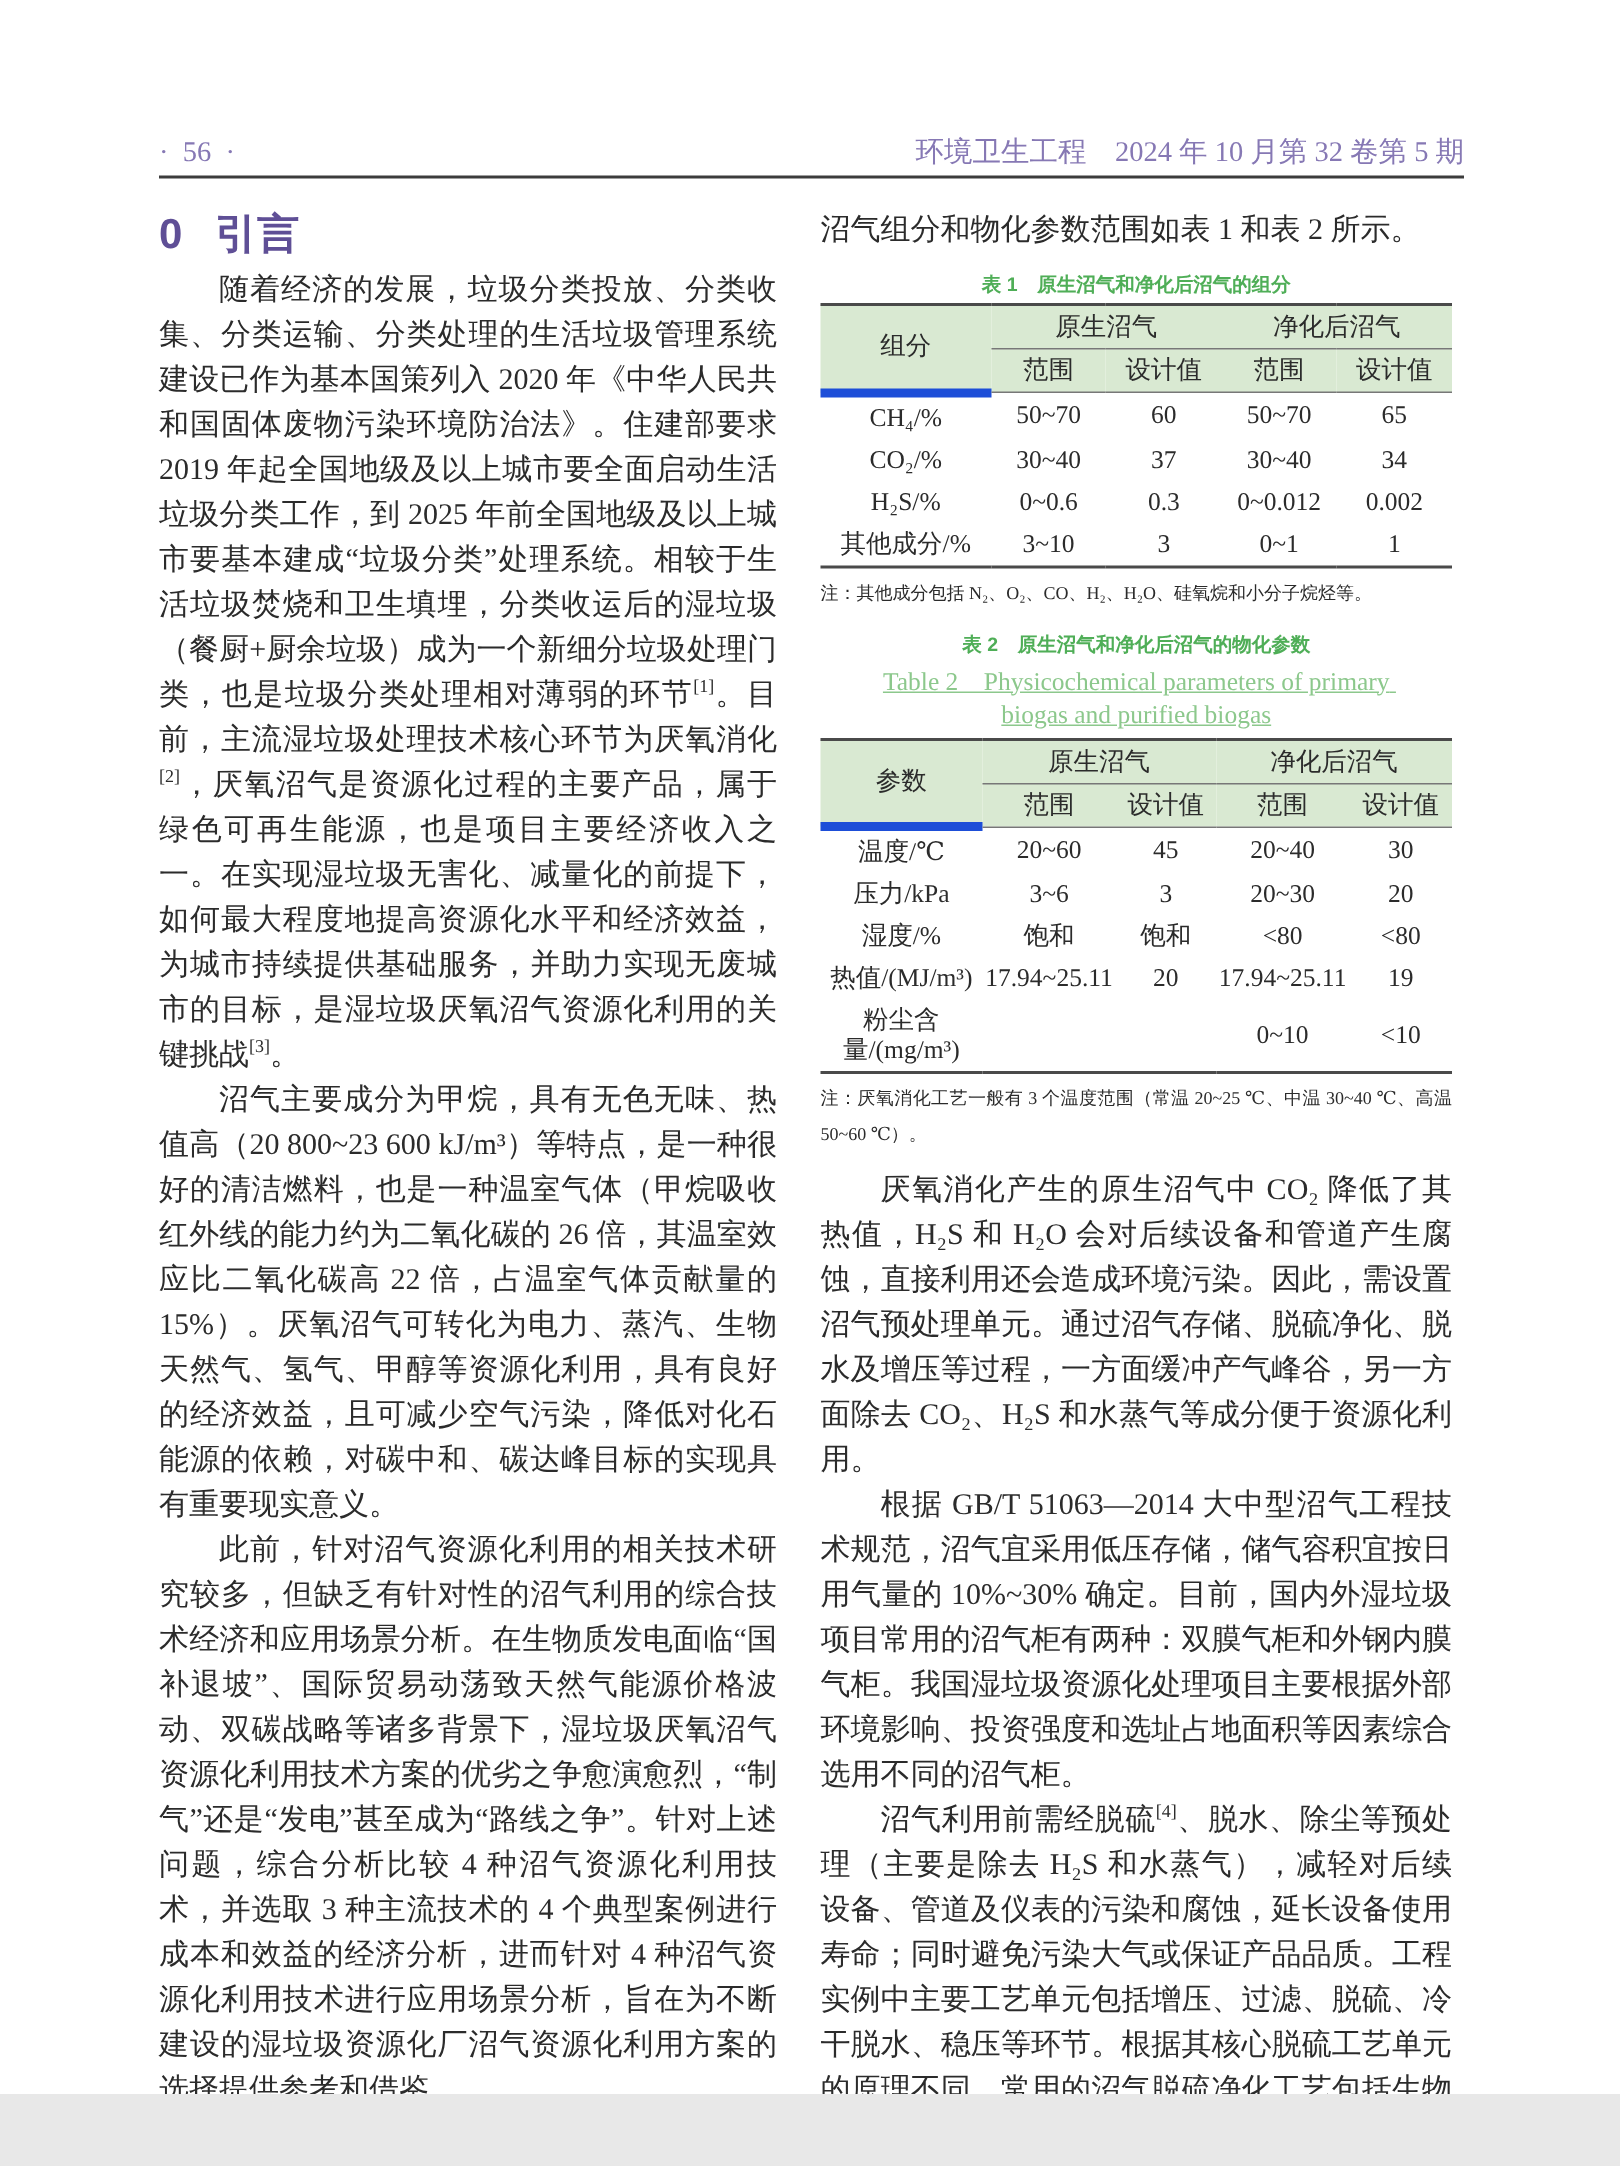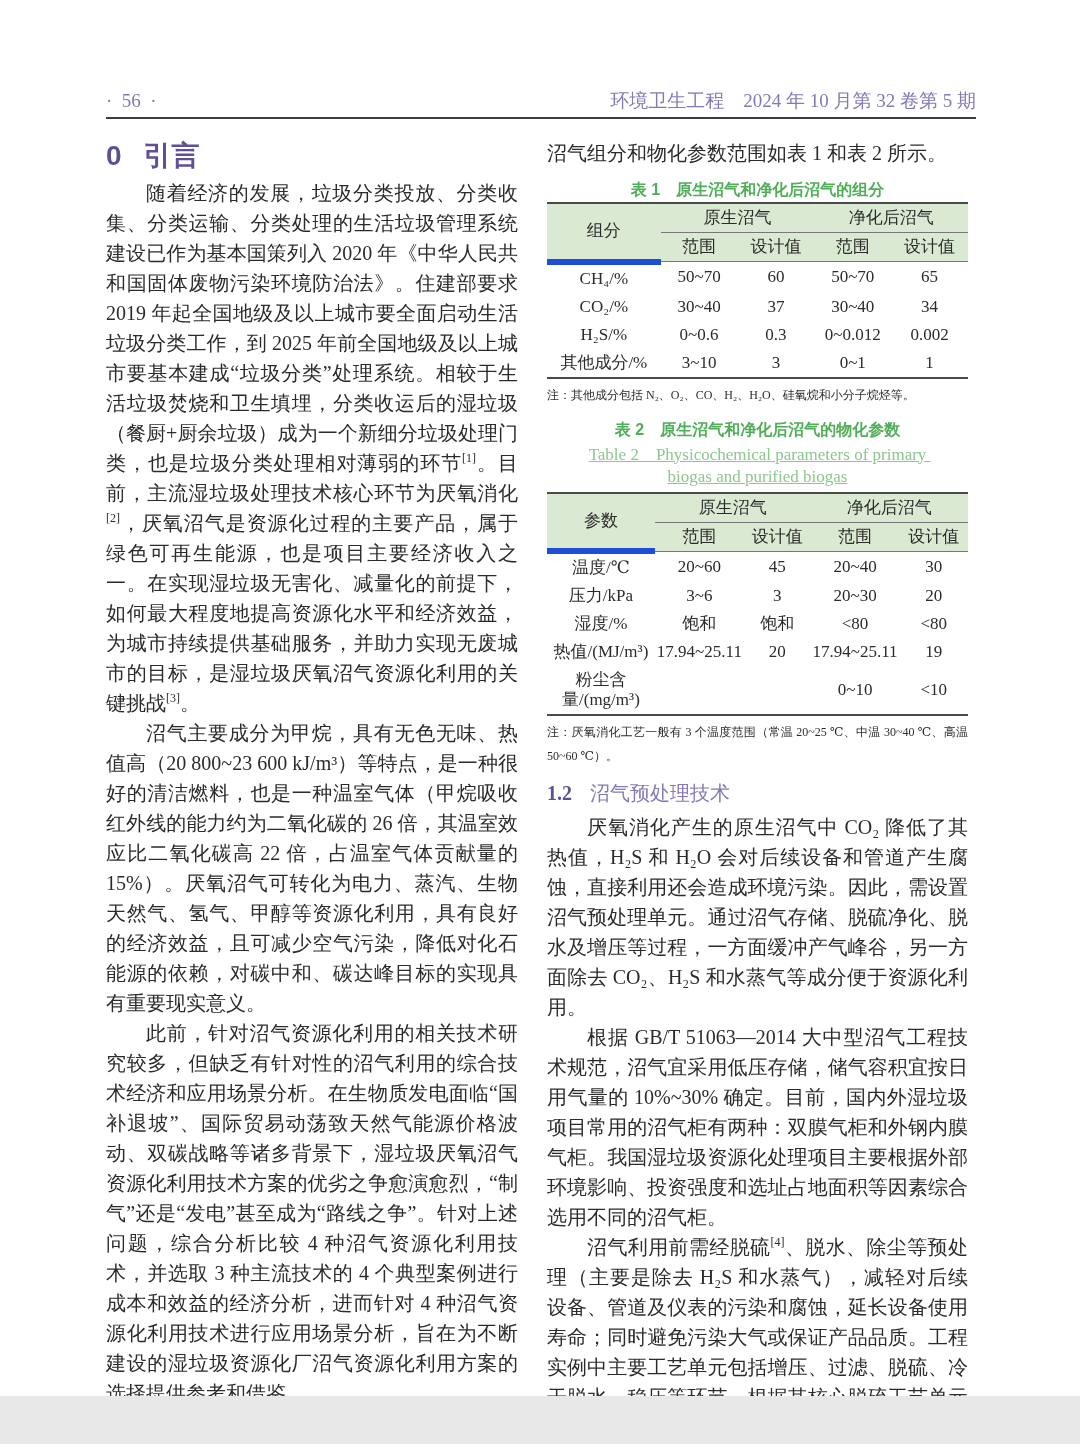--- a/index.html
+++ b/index.html
@@ -47,21 +47,21 @@
   .h1 .hnum{margin-right:22px;}
   .h2{
     margin:6px 0 4px 0;font-family:"Liberation Sans","DejaVu Sans",sans-serif;
     font-size:20px;font-weight:normal;color:var(--c-purple-light);line-height:30px;
   }
   .h2 .hnum{font-weight:bold;color:var(--c-purple-dark);margin-right:18px;font-family:"Liberation Serif","DejaVu Serif",serif;}
   
   .cap-cn{
     margin-top:9px;text-align:center;white-space:pre-wrap;
     font-family:"Liberation Sans","DejaVu Sans",sans-serif;
-    font-size:16px;font-weight:bold;color:var(--c-green-cn);line-height:25px;
+    font-size:13px;font-weight:bold;color:var(--c-green-cn);line-height:25px;
   }
   .cap-en{
     text-align:center;white-space:pre-wrap;font-size:17px;
     color:var(--c-green-en);line-height:22px;margin:2px auto 4px auto;
   }
   table.datatable{
     width:100%;border-collapse:collapse;font-size:17px;line-height:20px;
     border-top:2px solid var(--c-tline);border-bottom:2px solid var(--c-tline);
   }
   table.datatable th{
@@ -218,21 +218,18 @@
               <td></td>
               <td></td>
               <td>0~10</td>
               <td>&lt;10</td>
             </tr>
           </tbody>
       </table>
       <div class="tnote">注：厌氧消化工艺一般有 3 个温度范围（常温 20~25 ℃、中温 30~40 ℃、高温 50~60 ℃）。</div>
     </div>
 
-    <div class="h2">
-      <span class="hnum">1.2</span><span>沼气预处理技术</span>
-    </div>
     <p class="body indent">厌氧消化产生的原生沼气中 CO₂ 降低了其热值，H₂S 和 H₂O 会对后续设备和管道产生腐蚀，直接利用还会造成环境污染。因此，需设置沼气预处理单元。通过沼气存储、脱硫净化、脱水及增压等过程，一方面缓冲产气峰谷，另一方面除去 CO₂、H₂S 和水蒸气等成分便于资源化利用。</p>
     <p class="body indent">根据 GB/T 51063—2014 大中型沼气工程技术规范，沼气宜采用低压存储，储气容积宜按日用气量的 10%~30% 确定。目前，国内外湿垃圾项目常用的沼气柜有两种：双膜气柜和外钢内膜气柜。我国湿垃圾资源化处理项目主要根据外部环境影响、投资强度和选址占地面积等因素综合选用不同的沼气柜。</p>
     <p class="body indent">沼气利用前需经脱硫<sup>[4]</sup>、脱水、除尘等预处理（主要是除去 H₂S 和水蒸气），减轻对后续设备、管道及仪表的污染和腐蚀，延长设备使用寿命；同时避免污染大气或保证产品品质。工程实例中主要工艺单元包括增压、过滤、脱硫、冷干脱水、稳压等环节。根据其核心脱硫工艺单元的原理不同，常用的沼气脱硫净化工艺包括生物脱硫、湿法脱硫、干法脱硫，上述 3 种单一的脱硫工艺均能满足出气 H₂S&lt;0.01%，采用组合脱硫工艺可达出气 H₂S&lt;0.001%，满足各种利用方案设备、产品和环保要求。工程应用中对沼气净化后组分及物化参数的要求如表 1~表 2 所示。</p>
   </div>
 
 </div>
 
 </body></html>

